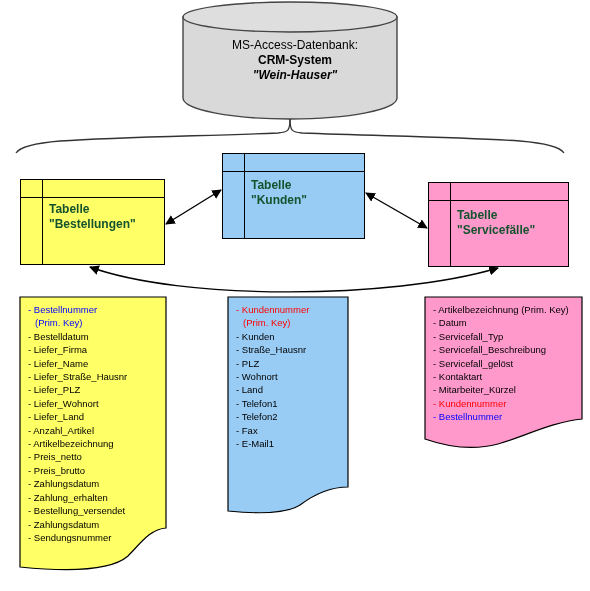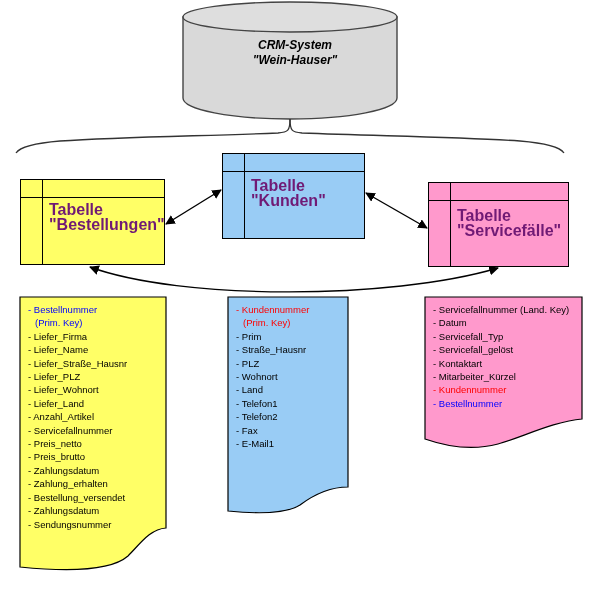--- a/index.html
+++ b/index.html
@@ -32,21 +32,21 @@
     left: 186px;
     top: 38px;
     width: 218px;
     text-align: center;
     font-size: 12px;
     color: #000000;
     line-height: 15px;
     pointer-events: none;
   }
   .db-text .l1 { font-weight: normal; }
-  .db-text .l2 { font-weight: bold; font-style: italic; }
+  .db-text .l2 { font-weight: bold; }
   .db-text .l3 { font-weight: bold; font-style: italic; }
 
   
   .entity {
     position: absolute;
     border: 1px solid #000000;
     box-sizing: border-box;
   }
   .entity .hdr-row {
     position: absolute;
@@ -64,23 +64,23 @@
     bottom: 0;
     width: 22px;
     border-right: 1px solid #000000;
     box-sizing: border-box;
   }
   .entity .ent-label {
     position: absolute;
     left: 28px;
     right: 4px;
     top: 22px;
-    font-size: 16px;
+    font-size: 12px;
     font-weight: bold;
-    color: #701a75;
+    color: #14532d;
     line-height: 15px;
   }
 
   #entity-bestellungen {
     left: 20px;
     top: 179px;
     width: 145px;
     height: 86px;
     background: #ffff66;
   }
@@ -168,20 +168,21 @@
     <path d="M 228 297 L 348 297 L 348 487
              C 330 487, 312 496, 300 505
              C 286 514, 258 514, 228 511 Z" fill="#99ccf5" stroke="#000000" stroke-width="1.2"></path>
 
     <path d="M 425 297 L 582 297 L 582 419
              C 555 421, 520 438, 498 444
              C 472 451, 448 447, 425 439 Z" fill="#ff99cc" stroke="#000000" stroke-width="1.2"></path>
   </svg>
 
   <div class="db-text">
+    <div class="l1">MS-Access-Datenbank:</div>
     <div class="l2">CRM-System</div>
     <div class="l3">"Wein-Hauser"</div>
   </div>
 
   <div class="entity" id="entity-bestellungen">
     <div class="hdr-row"></div>
     <div class="side-col"></div>
     <div class="ent-label">
       <div>Tabelle</div>
       <div>"Bestellungen"</div>
@@ -203,59 +204,61 @@
     <div class="ent-label">
       <div>Tabelle</div>
       <div>"Servicefälle"</div>
     </div>
   </div>
 
   <div class="fieldlist" id="fl-bestellungen">
     <div class="fl-fields">
         <div class="fl-key-blue">- Bestellnummer</div>
         <div class="fl-key-blue fl-cont">(Prim. Key)</div>
+        <div>- Bestelldatum</div>
         <div>- Liefer_Firma</div>
         <div>- Liefer_Name</div>
         <div>- Liefer_Straße_Hausnr</div>
         <div>- Liefer_PLZ</div>
         <div>- Liefer_Wohnort</div>
         <div>- Liefer_Land</div>
         <div>- Anzahl_Artikel</div>
-        <div>- Servicefallnummer</div>
+        <div>- Artikelbezeichnung</div>
         <div>- Preis_netto</div>
         <div>- Preis_brutto</div>
         <div>- Zahlungsdatum</div>
         <div>- Zahlung_erhalten</div>
         <div>- Bestellung_versendet</div>
         <div>- Zahlungsdatum</div>
         <div>- Sendungsnummer</div>
       </div>
   </div>
 
   <div class="fieldlist" id="fl-kunden">
     <div class="fl-fields">
         <div class="fl-key-red">- Kundennummer</div>
         <div class="fl-key-red fl-cont">(Prim. Key)</div>
-        <div>- Prim</div>
+        <div>- Kunden</div>
         <div>- Straße_Hausnr</div>
         <div>- PLZ</div>
         <div>- Wohnort</div>
         <div>- Land</div>
         <div>- Telefon1</div>
         <div>- Telefon2</div>
         <div>- Fax</div>
         <div>- E-Mail1</div>
       </div>
   </div>
 
   <div class="fieldlist" id="fl-servicefaelle">
     <div class="fl-fields">
-        <div>- Servicefallnummer (Land. Key)</div>
+        <div>- Artikelbezeichnung (Prim. Key)</div>
         <div>- Datum</div>
         <div>- Servicefall_Typ</div>
+        <div>- Servicefall_Beschreibung</div>
         <div>- Servicefall_gelöst</div>
         <div>- Kontaktart</div>
         <div>- Mitarbeiter_Kürzel</div>
         <div class="fl-key-red">- Kundennummer</div>
         <div class="fl-key-blue">- Bestellnummer</div>
       </div>
   </div>
 
 </div>
 

